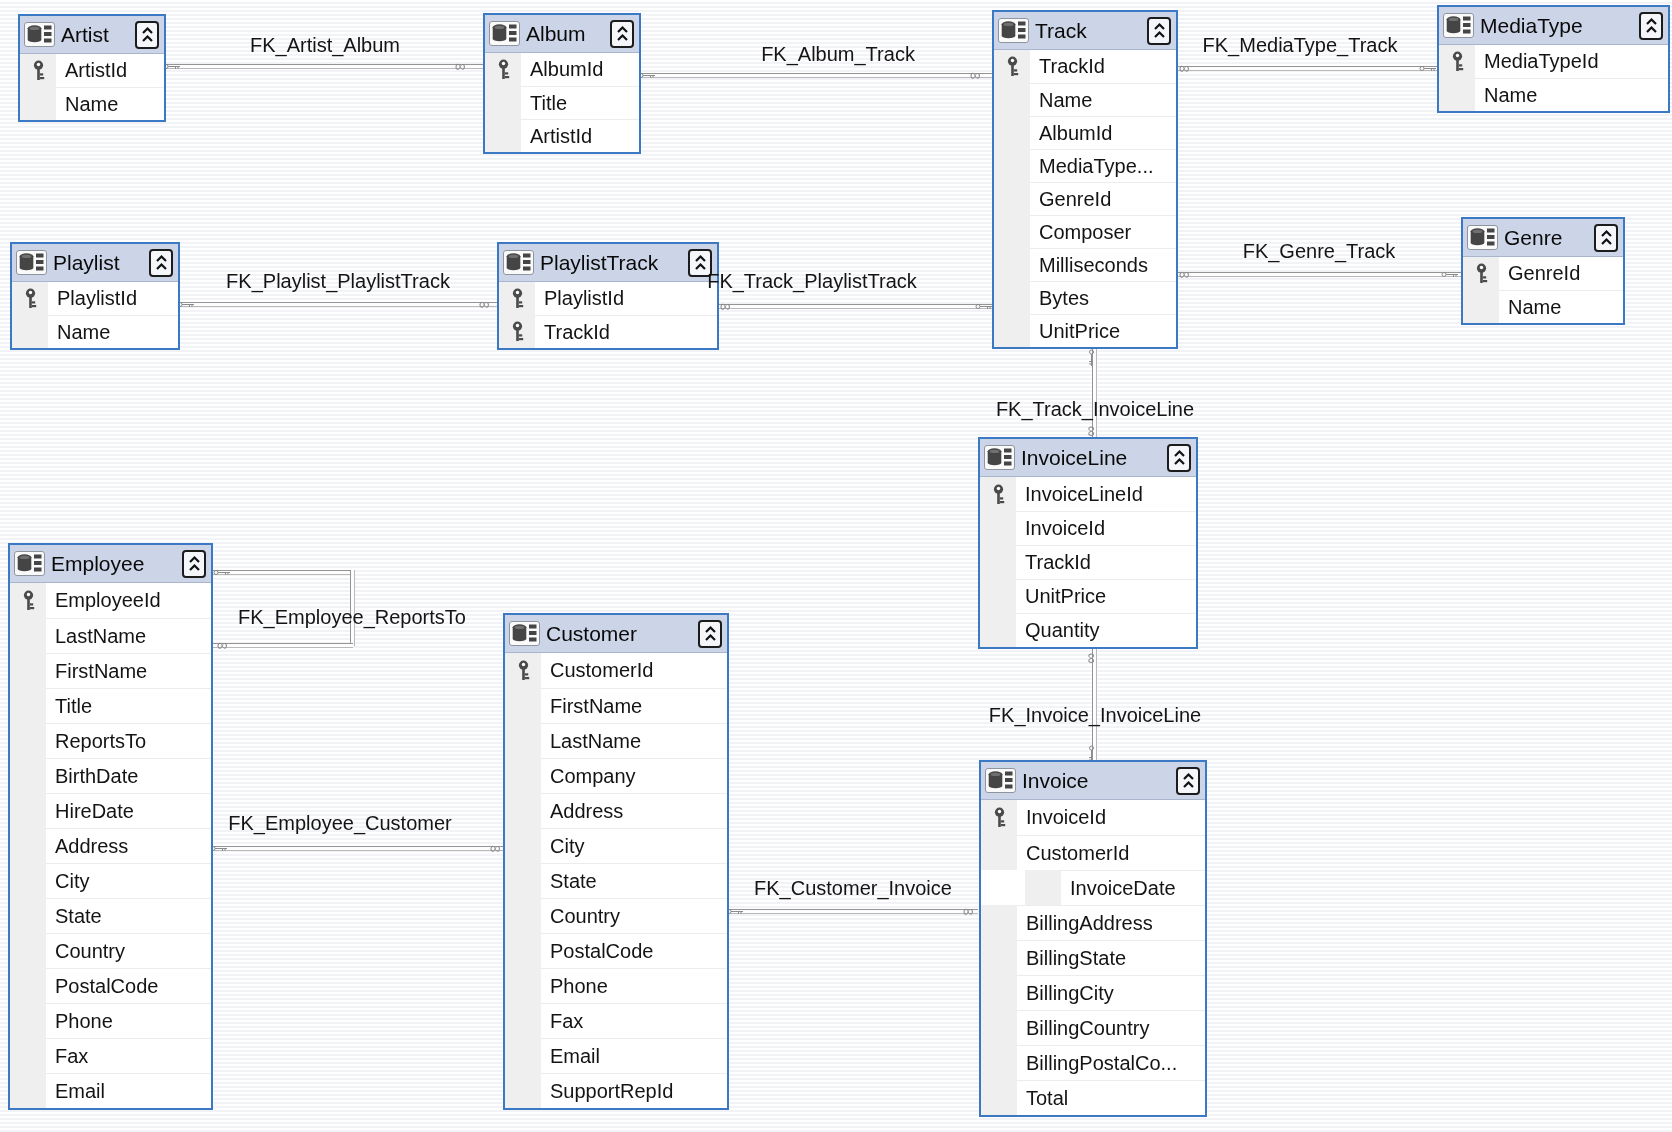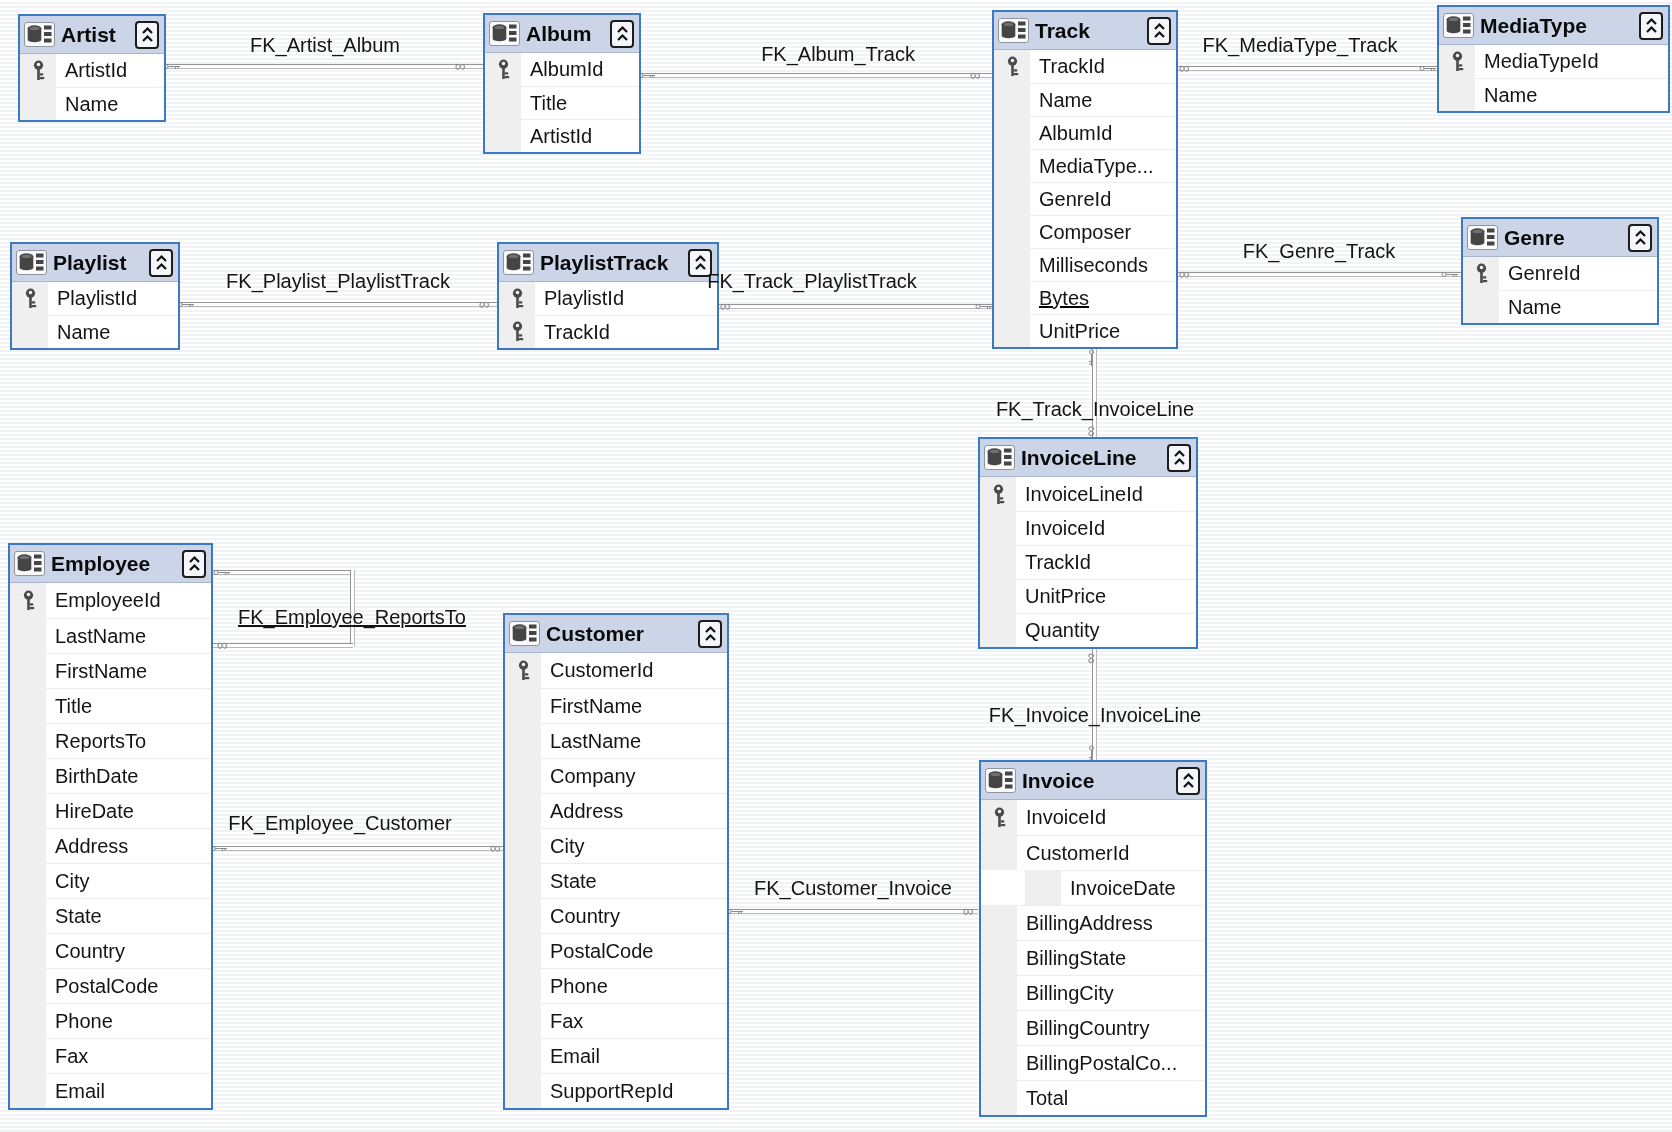--- a/index.html
+++ b/index.html
@@ -11,21 +11,21 @@
   #canvas{position:absolute;inset:0;}
   
   .tbl{
     position:absolute;box-sizing:border-box;z-index:2;
     border:2px solid #3b79c4;background:#ffffff;
   }
   .hd{
     height:38px;box-sizing:border-box;display:flex;align-items:center;
     background:#ccd5e7;border-bottom:1px solid #a9b5cd;padding:0 5px 0 4px;
   }
-  .hd .ttl{font-size:21px;font-weight:bold;color:#0a0a0a;margin-left:6px;white-space:nowrap;overflow:hidden;}
+  .hd .ttl{font-size:21px;font-weight:normal;color:#0a0a0a;margin-left:6px;white-space:nowrap;overflow:hidden;}
   .hd .cv{
     margin-left:auto;width:24px;height:28px;box-sizing:border-box;flex:0 0 auto;
     border:2px solid #1c1c1c;border-radius:4px;background:rgba(252,252,253,.85);
     display:flex;align-items:center;justify-content:center;cursor:pointer;
   }
   .bd{position:relative;}
   .row{display:flex;align-items:stretch;}
   .kc{width:36px;flex:0 0 36px;background:#efefef;display:flex;align-items:center;justify-content:center;}
   .tc{flex:1;display:flex;align-items:center;padding-left:9px;font-size:20px;color:#141414;white-space:nowrap;overflow:hidden;background:#fff;}
   .row + .row .tc{border-top:1px solid #ececec;}
@@ -102,21 +102,21 @@
     <div class="mi v" style="left: 1092px; top: 658px;">∞</div>
     <div class="rlabel" style="left: 1095px; top: 704px;">FK_Invoice_InvoiceLine</div>
     <div class="seg h" style="left: 213px; top: 570px; width: 140px;"></div>
     <div class="seg v" style="left: 350px; top: 570px; height: 76px;"></div>
     <div class="seg h" style="left: 213px; top: 643px; width: 140px;"></div>
     <div class="mk" style="left: 222px; top: 572px;"><svg width="18" height="9" viewBox="0 0 18 9" fill="none" stroke="#8a8a8a">
         <circle cx="3" cy="4.5" r="2"></circle>
         <path d="M5 4.5 H17 M12.5 4.5 v2.4 M15 4.5 v2.4"></path>
       </svg></div>
     <div class="mi" style="left: 222px; top: 645px;">∞</div>
-    <div class="rlabel" style="left: 352px; top: 606px; text-decoration: underline;">FK_Employee_ReportsTo</div>
+    <div class="rlabel" style="left: 352px; top: 606px;">FK_Employee_ReportsTo</div>
     <div class="seg h" style="left: 213px; top: 846px; width: 290px;"></div>
     <div class="mk" style="left: 219px; top: 848px;"><svg width="18" height="9" viewBox="0 0 18 9" fill="none" stroke="#8a8a8a">
         <circle cx="3" cy="4.5" r="2"></circle>
         <path d="M5 4.5 H17 M12.5 4.5 v2.4 M15 4.5 v2.4"></path>
       </svg></div>
     <div class="mi" style="left: 495px; top: 848px;">∞</div>
     <div class="rlabel" style="left: 340px; top: 812px;">FK_Employee_Customer</div>
     <div class="seg h" style="left: 729px; top: 909px; width: 249px;"></div>
     <div class="mk" style="left: 735px; top: 911px;"><svg width="18" height="9" viewBox="0 0 18 9" fill="none" stroke="#8a8a8a">
         <circle cx="3" cy="4.5" r="2"></circle>
@@ -298,21 +298,21 @@
           <div class="tc">
             <span>Composer</span>
           </div>
         </div>
         <div class="row" style="height: 33px;">
           <div class="kc"></div>
           <div class="tc">
             <span>Milliseconds</span>
           </div>
         </div>
-        <div class="row" style="height: 33px; text-decoration: underline;">
+        <div class="row" style="height: 33px;">
           <div class="kc"></div>
           <div class="tc">
             <span>Bytes</span>
           </div>
         </div>
         <div class="row" style="height: 33px;">
           <div class="kc"></div>
           <div class="tc">
             <span>UnitPrice</span>
           </div>
@@ -361,21 +361,21 @@
           </div>
         </div>
         <div class="row" style="height: 33px;">
           <div class="kc"></div>
           <div class="tc">
             <span>Name</span>
           </div>
         </div>
       </div>
     </div>
-    <div class="tbl" style="left: 1461px; top: 217px; width: 198px; height: 108px;">
+    <div class="tbl" style="left: 1461px; top: 217px; width: 164px; height: 108px;">
       <div class="hd">
         <span style="display: flex;">
           <svg width="31" height="25" viewBox="0 0 31 25">
             <rect x="0.5" y="0.5" width="30" height="24" rx="2.5" fill="#fafafa" stroke="#8f959e"></rect>
             <ellipse cx="10.5" cy="6.2" rx="6.8" ry="2.9" fill="#4a4a4a"></ellipse>
             <rect x="3.7" y="6.2" width="13.6" height="11.5" fill="#454545"></rect>
             <ellipse cx="10.5" cy="17.7" rx="6.8" ry="2.6" fill="#454545"></ellipse>
             <ellipse cx="10.5" cy="6.4" rx="4.9" ry="1.7" fill="#707070"></ellipse>
             <rect x="20" y="3.5" width="7.5" height="4" fill="#454545"></rect>
             <rect x="20" y="10" width="7.5" height="4" fill="#454545"></rect>

